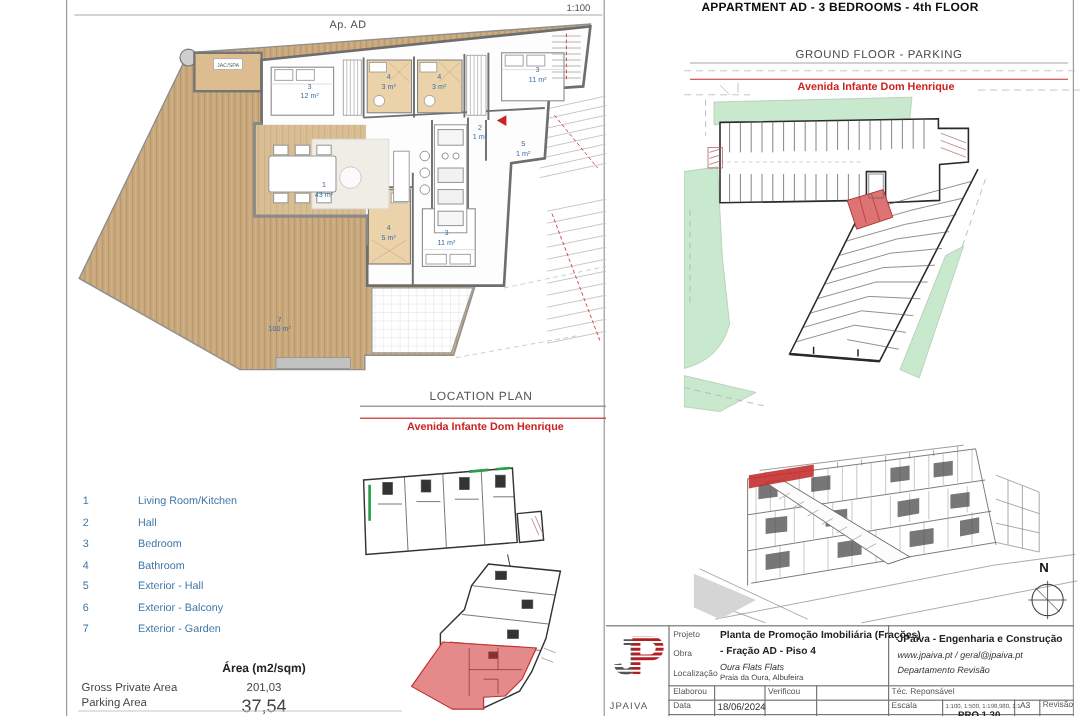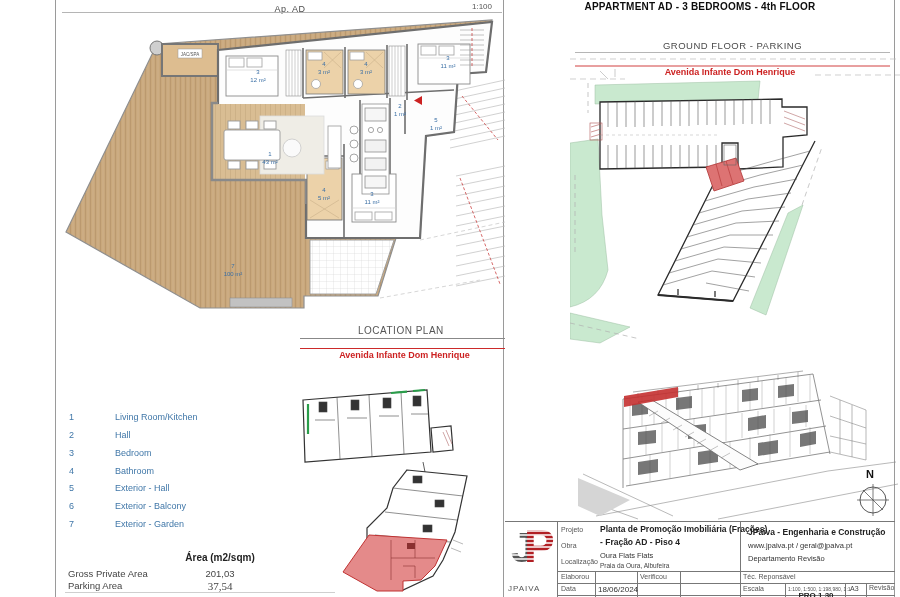--- a/index.html
+++ b/index.html
@@ -16,37 +16,37 @@
                text-align:center;letter-spacing:.2px;}
   .sec-head{font-size:9.5px;color:#4a4a4a;letter-spacing:.5px;}
   .legend-row{position:absolute;left:65px;width:240px;height:16px;font-size:9px;color:#4077a8;}
   .legend-num{position:absolute;left:4px;}
   .legend-label{position:absolute;left:50px;}
   .watermark{position:absolute;left:276px;top:252px;font-size:60px;font-weight:bold;
              color:#ffffff;-webkit-text-stroke:1.6px #e2e2e2;text-shadow:0 0 1px #e6e6e6;
              letter-spacing:1px;z-index:6;pointer-events:none;}
   .watermark sup{font-size:18px;-webkit-text-stroke:1px #e2e2e2;}
   .tb-label{font-size:7px;color:#555;}
-  .tb-small{font-size:7.5px;color:#333;}
+  .tb-small{font-size:7.5px;color:#333;font-style:italic;}
   .tb-bold{font-size:8.5px;font-weight:bold;color:#222;}
   svg{position:absolute;}
   text{font-family:"Liberation Sans",sans-serif;}
 </style>
 </head>
 <body>
 
 <div id="sheet">
 
   <div class="vline" style="left:55px;top:0;height:597px;"></div>
   <div class="vline" style="left:503px;top:0;height:597px;"></div>
   <div class="vline" style="left:894px;top:0;height:597px;"></div>
 
   <div class="txt" id="sheet-title">APPARTMENT AD - 3 BEDROOMS - 4th FLOOR</div>
 
-  <div class="txt sec-head center" style="left:230px;top:4px;width:120px;font-size:9px;">Ap. AD</div>
+  <div class="txt sec-head center" style="left:230px;top:15px;width:120px;font-size:9px;">Ap. AD</div>
   <div class="txt" style="left:472px;top:2px;font-size:8px;color:#555;">1:100</div>
   <div class="hline" style="left:62px;top:12px;width:440px;background:#b5b5b5;"></div>
 
   <svg style="left:60px;top:8px;" width="445" height="322" viewBox="0 0 445 322">
     <defs>
       <pattern id="wood" width="5" height="40" patternUnits="userSpaceOnUse">
         <rect width="5" height="40" fill="#c9a87c"></rect>
         <line x1="0.5" y1="0" x2="0.5" y2="40" stroke="rgba(101,67,33,0.14)" stroke-width="1"></line>
         <line x1="3" y1="0" x2="3" y2="40" stroke="rgba(255,255,255,0.10)" stroke-width="1"></line>
       </pattern>
@@ -352,21 +352,21 @@
     </div>
   <div class="legend-row" style="top:519px;">
       <span class="legend-num">7</span>
       <span class="legend-label">Exterior - Garden</span>
     </div>
 
   <div class="txt bold center" style="left:150px;top:552px;width:140px;font-size:10px;color:#222;">Área (m2/sqm)</div>
   <div class="txt" style="left:68px;top:568px;font-size:9.5px;color:#444;">Gross Private Area</div>
   <div class="txt center" style="left:150px;top:568px;width:140px;font-size:9.5px;color:#444;">201,03</div>
   <div class="txt" style="left:68px;top:580px;font-size:9.5px;color:#444;">Parking Area</div>
-  <div class="txt center" style="left:150px;top:580px;width:140px;font-size:11px;color:#444;font-family:Liberation Serif, serif;">37,54</div>
+  <div class="txt center" style="left:150px;top:580px;width:140px;font-size:15px;color:#444;">37,54</div>
   <div class="hline" style="left:65px;top:592px;width:270px;background:#cfcfcf;"></div>
 
   <div class="hline" style="left:505px;top:521px;width:390px;background:#777;"></div>
   <div class="hline" style="left:557px;top:571px;width:338px;background:#777;"></div>
   <div class="hline" style="left:557px;top:583px;width:338px;background:#777;"></div>
   <div class="hline" style="left:557px;top:595px;width:338px;background:#777;"></div>
   <div class="vline" style="left:557px;top:521px;height:76px;background:#777;"></div>
   <div class="vline" style="left:595px;top:571px;height:26px;background:#777;"></div>
   <div class="vline" style="left:637px;top:571px;height:26px;background:#777;"></div>
   <div class="vline" style="left:680px;top:571px;height:26px;background:#777;"></div>

